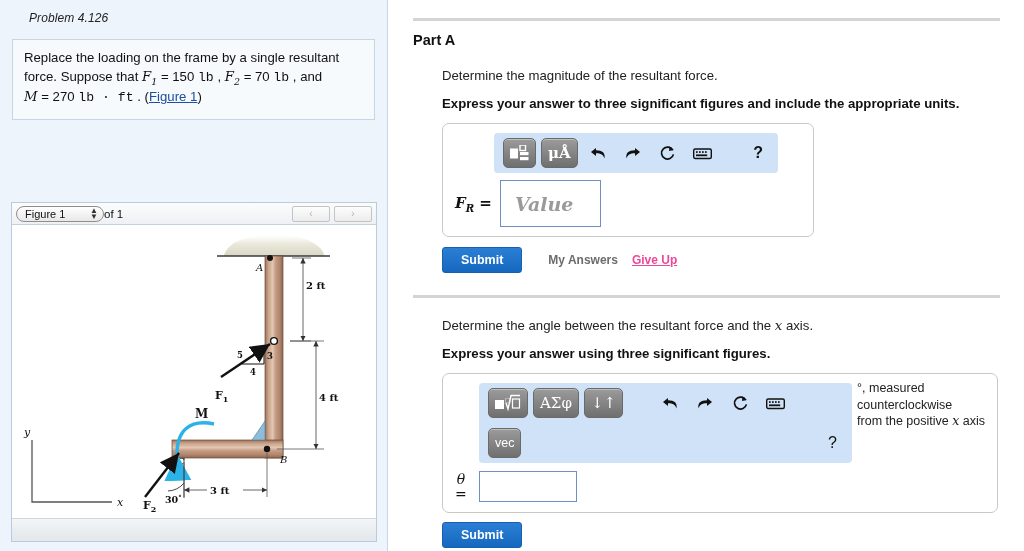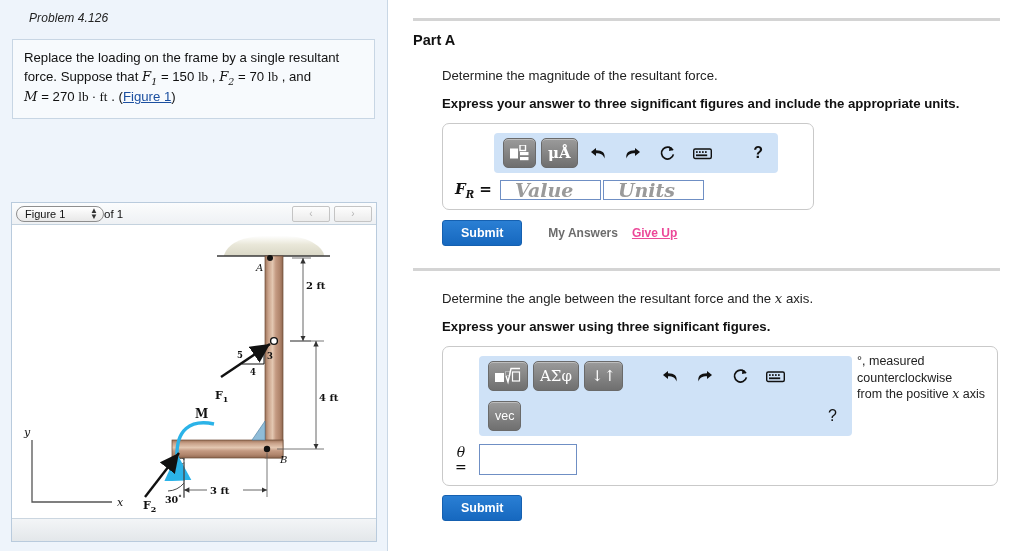--- a/index.html
+++ b/index.html
@@ -38,21 +38,21 @@
     margin: 14px 12px 0 12px;
     background: #f7fafd;
     border: 1px solid #c8d6e4;
     padding: 9px 11px 11px 11px;
     line-height: 1.42;
     font-size: 13.2px;
     color: #111;
   }
   .mathvar { font-family: "DejaVu Serif", serif; font-style: italic; }
   .mathvar sub { font-style: italic; font-size: 0.72em; }
-  .mathup { font-family: Liberation Serif, serif; font-style: normal; text-align: right; }
+  .mathup { font-family: Liberation Mono, monospace; font-style: normal; text-align: right; }
   #figure-link { color: #1b4fa0; text-decoration: underline; cursor: pointer; }
 
   
   #figure-panel {
     position: absolute;
     left: 11px;
     top: 202px;
     width: 366px;
     height: 340px;
     border: 1px solid #b9cbdd;
@@ -195,21 +195,21 @@
   }
   .varlabel {
     font-family: "DejaVu Serif", serif;
     font-style: italic;
     font-size: 15px;
     color: #111;
   }
   .fld {
     border: 1px solid #6f8fc4;
     background: #ffffff;
-    height: 20px;
+    height: 47px;
     display: flex;
     align-items: center;
     padding-left: 14px;
     font-family: "DejaVu Serif", serif;
     font-style: italic;
     font-size: 19px;
     color: #9a9a9a;
     cursor: text;
   }
   .actions {
@@ -438,21 +438,20 @@
               </svg>
             </div>
             <div class="pal-spacer"></div>
             <div class="pal-help">?</div>
           </div>
         </div>
 
         <div class="input-row">
           <span class="varlabel"><span>F</span><sub style="font-size:0.68em;">R</sub><span> =</span></span>
           <div class="fld" style="width:101px;">Value</div>
-          <div class="fld" style="width:101px;margin-left:-6px;">Units</div>
         </div>
       </div>
 
       <div class="actions">
         <div class="submit-btn">Submit</div>
         <div class="my-answers">My Answers</div>
         <div class="give-up" style="margin-left:-12px;">Give Up</div>
       </div>
     </div>
 

